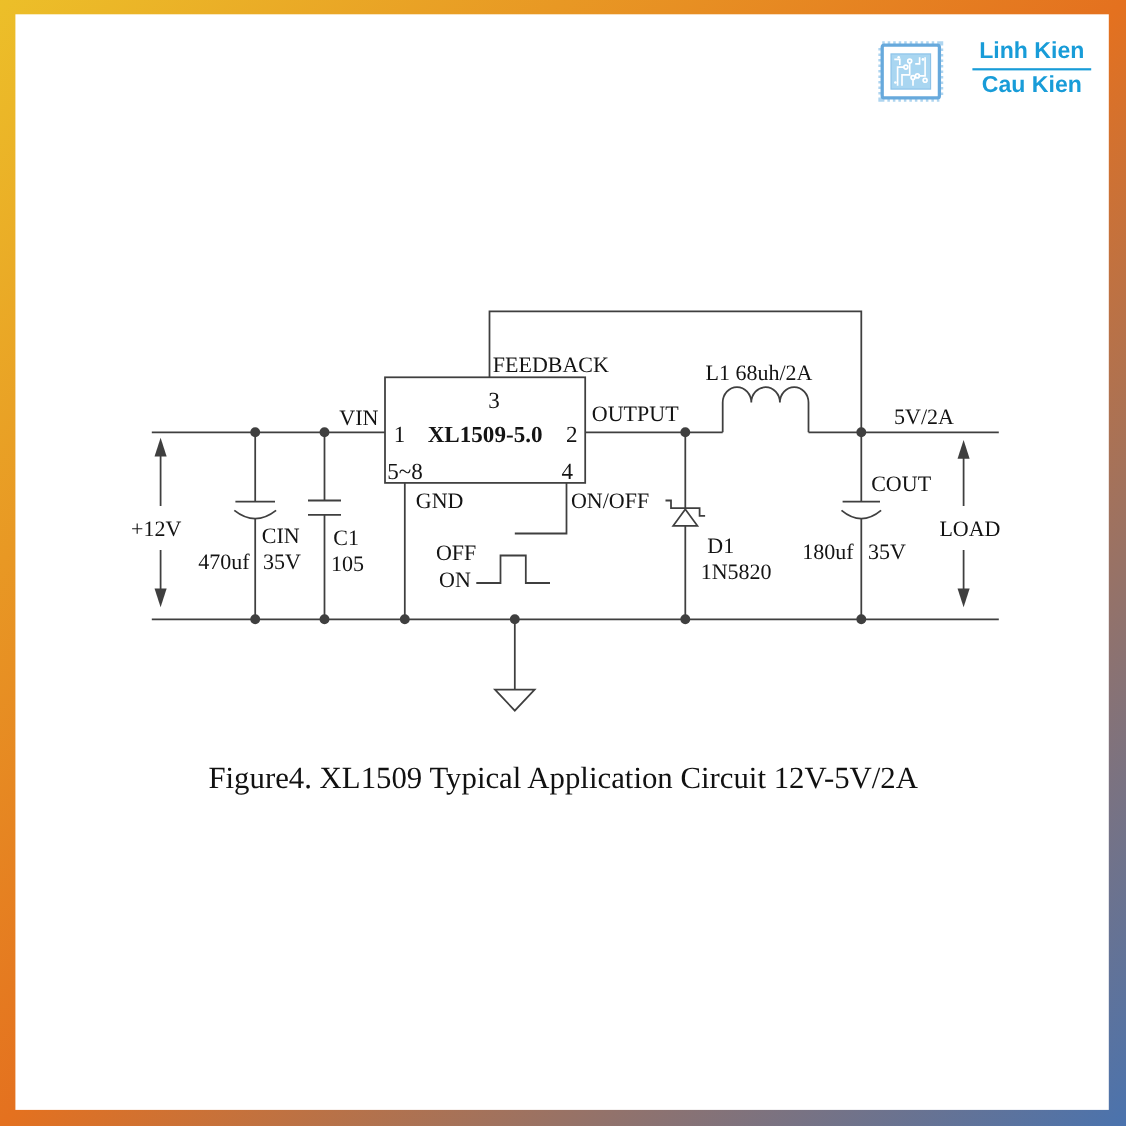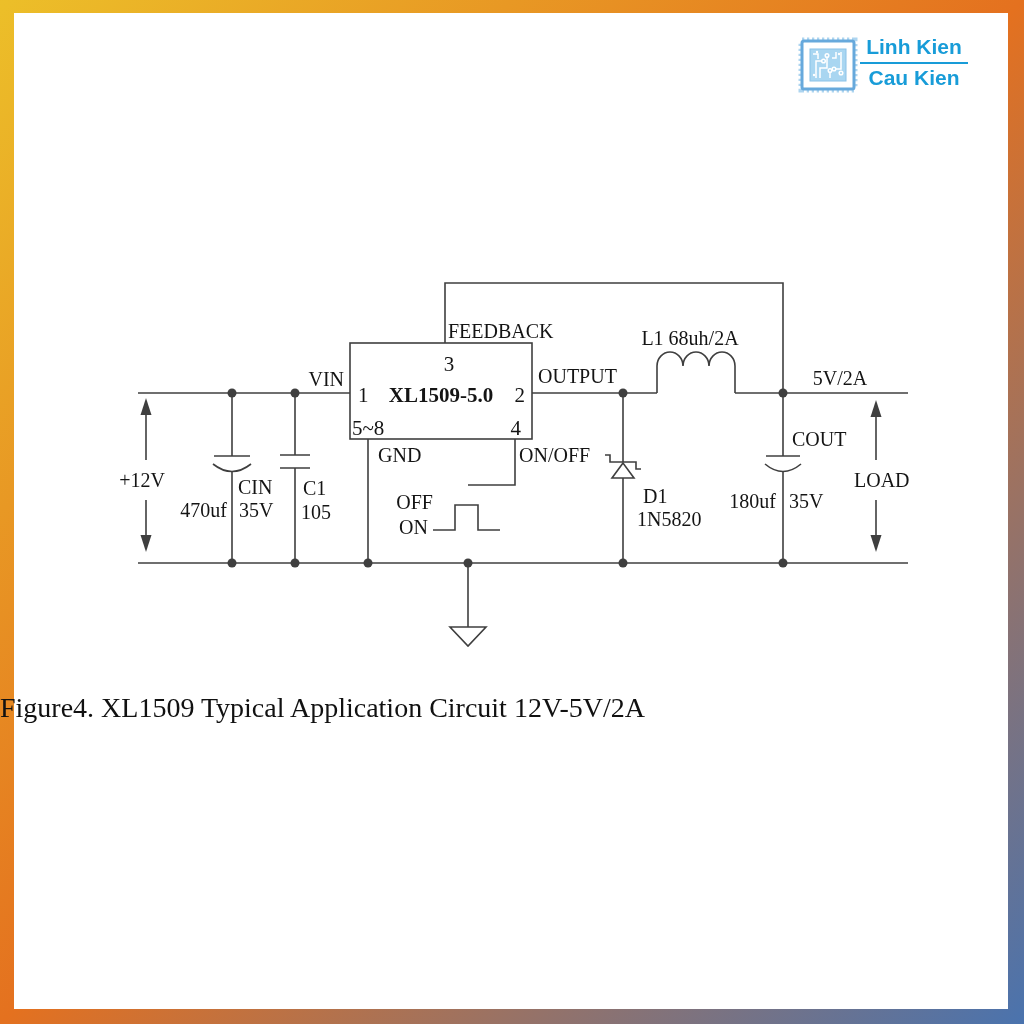--- a/index.html
+++ b/index.html
@@ -15,25 +15,25 @@
   .schematic-svg{position:absolute;top:0;left:0;}
   .wire{stroke:var(--wire,#3f3f3f);stroke-width:1.6;fill:none;}
   .sym{stroke:var(--wire,#3f3f3f);stroke-width:1.6;fill:none;}
   .symfill{stroke:var(--wire,#3f3f3f);stroke-width:1.6;fill:#ffffff;}
   .dot{fill:var(--wire,#303030);stroke:none;}
   .head{fill:var(--wire,#2a2a2a);stroke:none;}
   .lbl{fill:var(--text,#141414);font-family:"Liberation Serif","DejaVu Serif",serif;font-size:20px;}
   .lbl.big{font-size:21px;}
   .lbl.bold{font-weight:bold;font-size:21px;}
   .caption{
-    position:absolute;left:0;right:0;top:692px;text-align:left;
+    position:absolute;left:0;right:0;top:692px;text-align:center;
     font-family:"Liberation Serif","DejaVu Serif",serif;font-size:28px;color:#111;
   }
   .logo{position:absolute;top:34px;left:796px;display:flex;align-items:flex-start;}
-  .logo-text{margin-left:0;width:108px;text-align:center;color:var(--logo-blue,#189cd8);font-weight:bold;font-size:21px;line-height:26px;}
+  .logo-text{margin-left:24px;width:108px;text-align:center;color:var(--logo-blue,#189cd8);font-weight:bold;font-size:21px;line-height:26px;}
   .logo-divider{height:2px;background:var(--logo-blue,#189cd8);margin:2px 0 1px 0;}
 </style>
 </head>
 <body>
 
 <div class="content"></div>
 
 <div class="logo">
   <svg width="64" height="62" viewBox="0 0 64 62">
     <rect x="6" y="7" width="52" height="48" fill="none" stroke="#aed5f0" stroke-width="7" stroke-dasharray="2.3 2.7"></rect>

